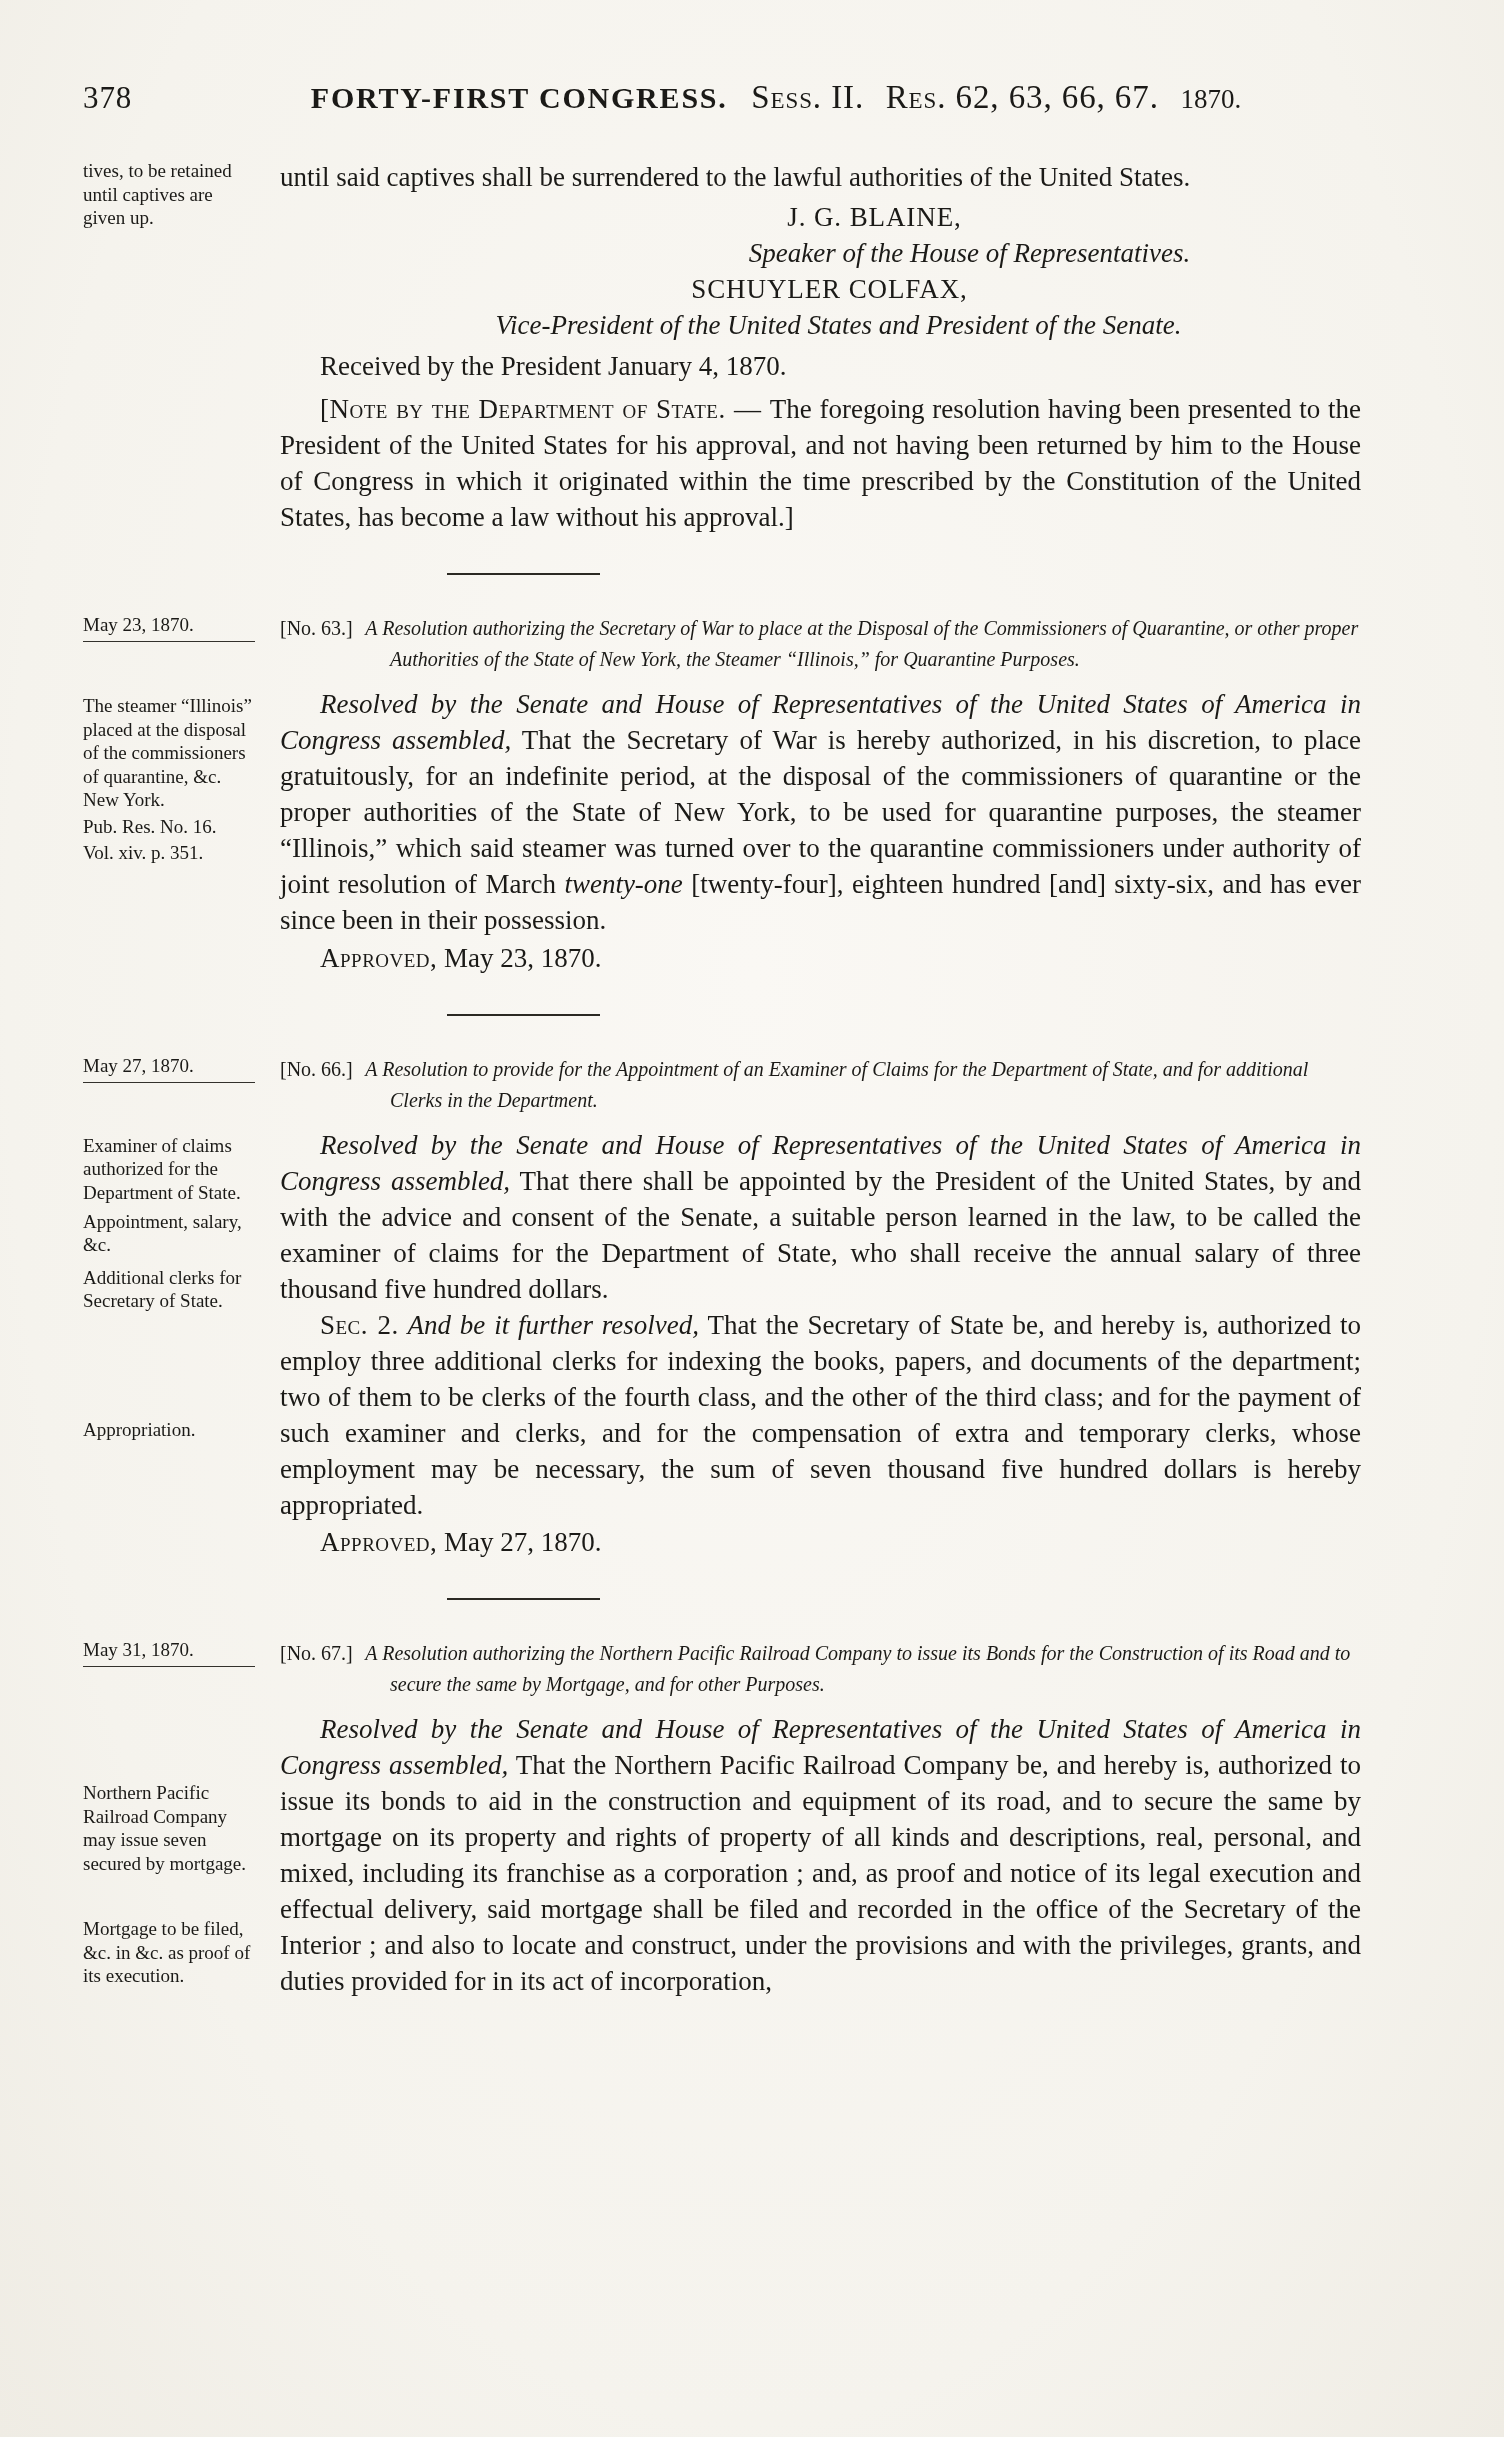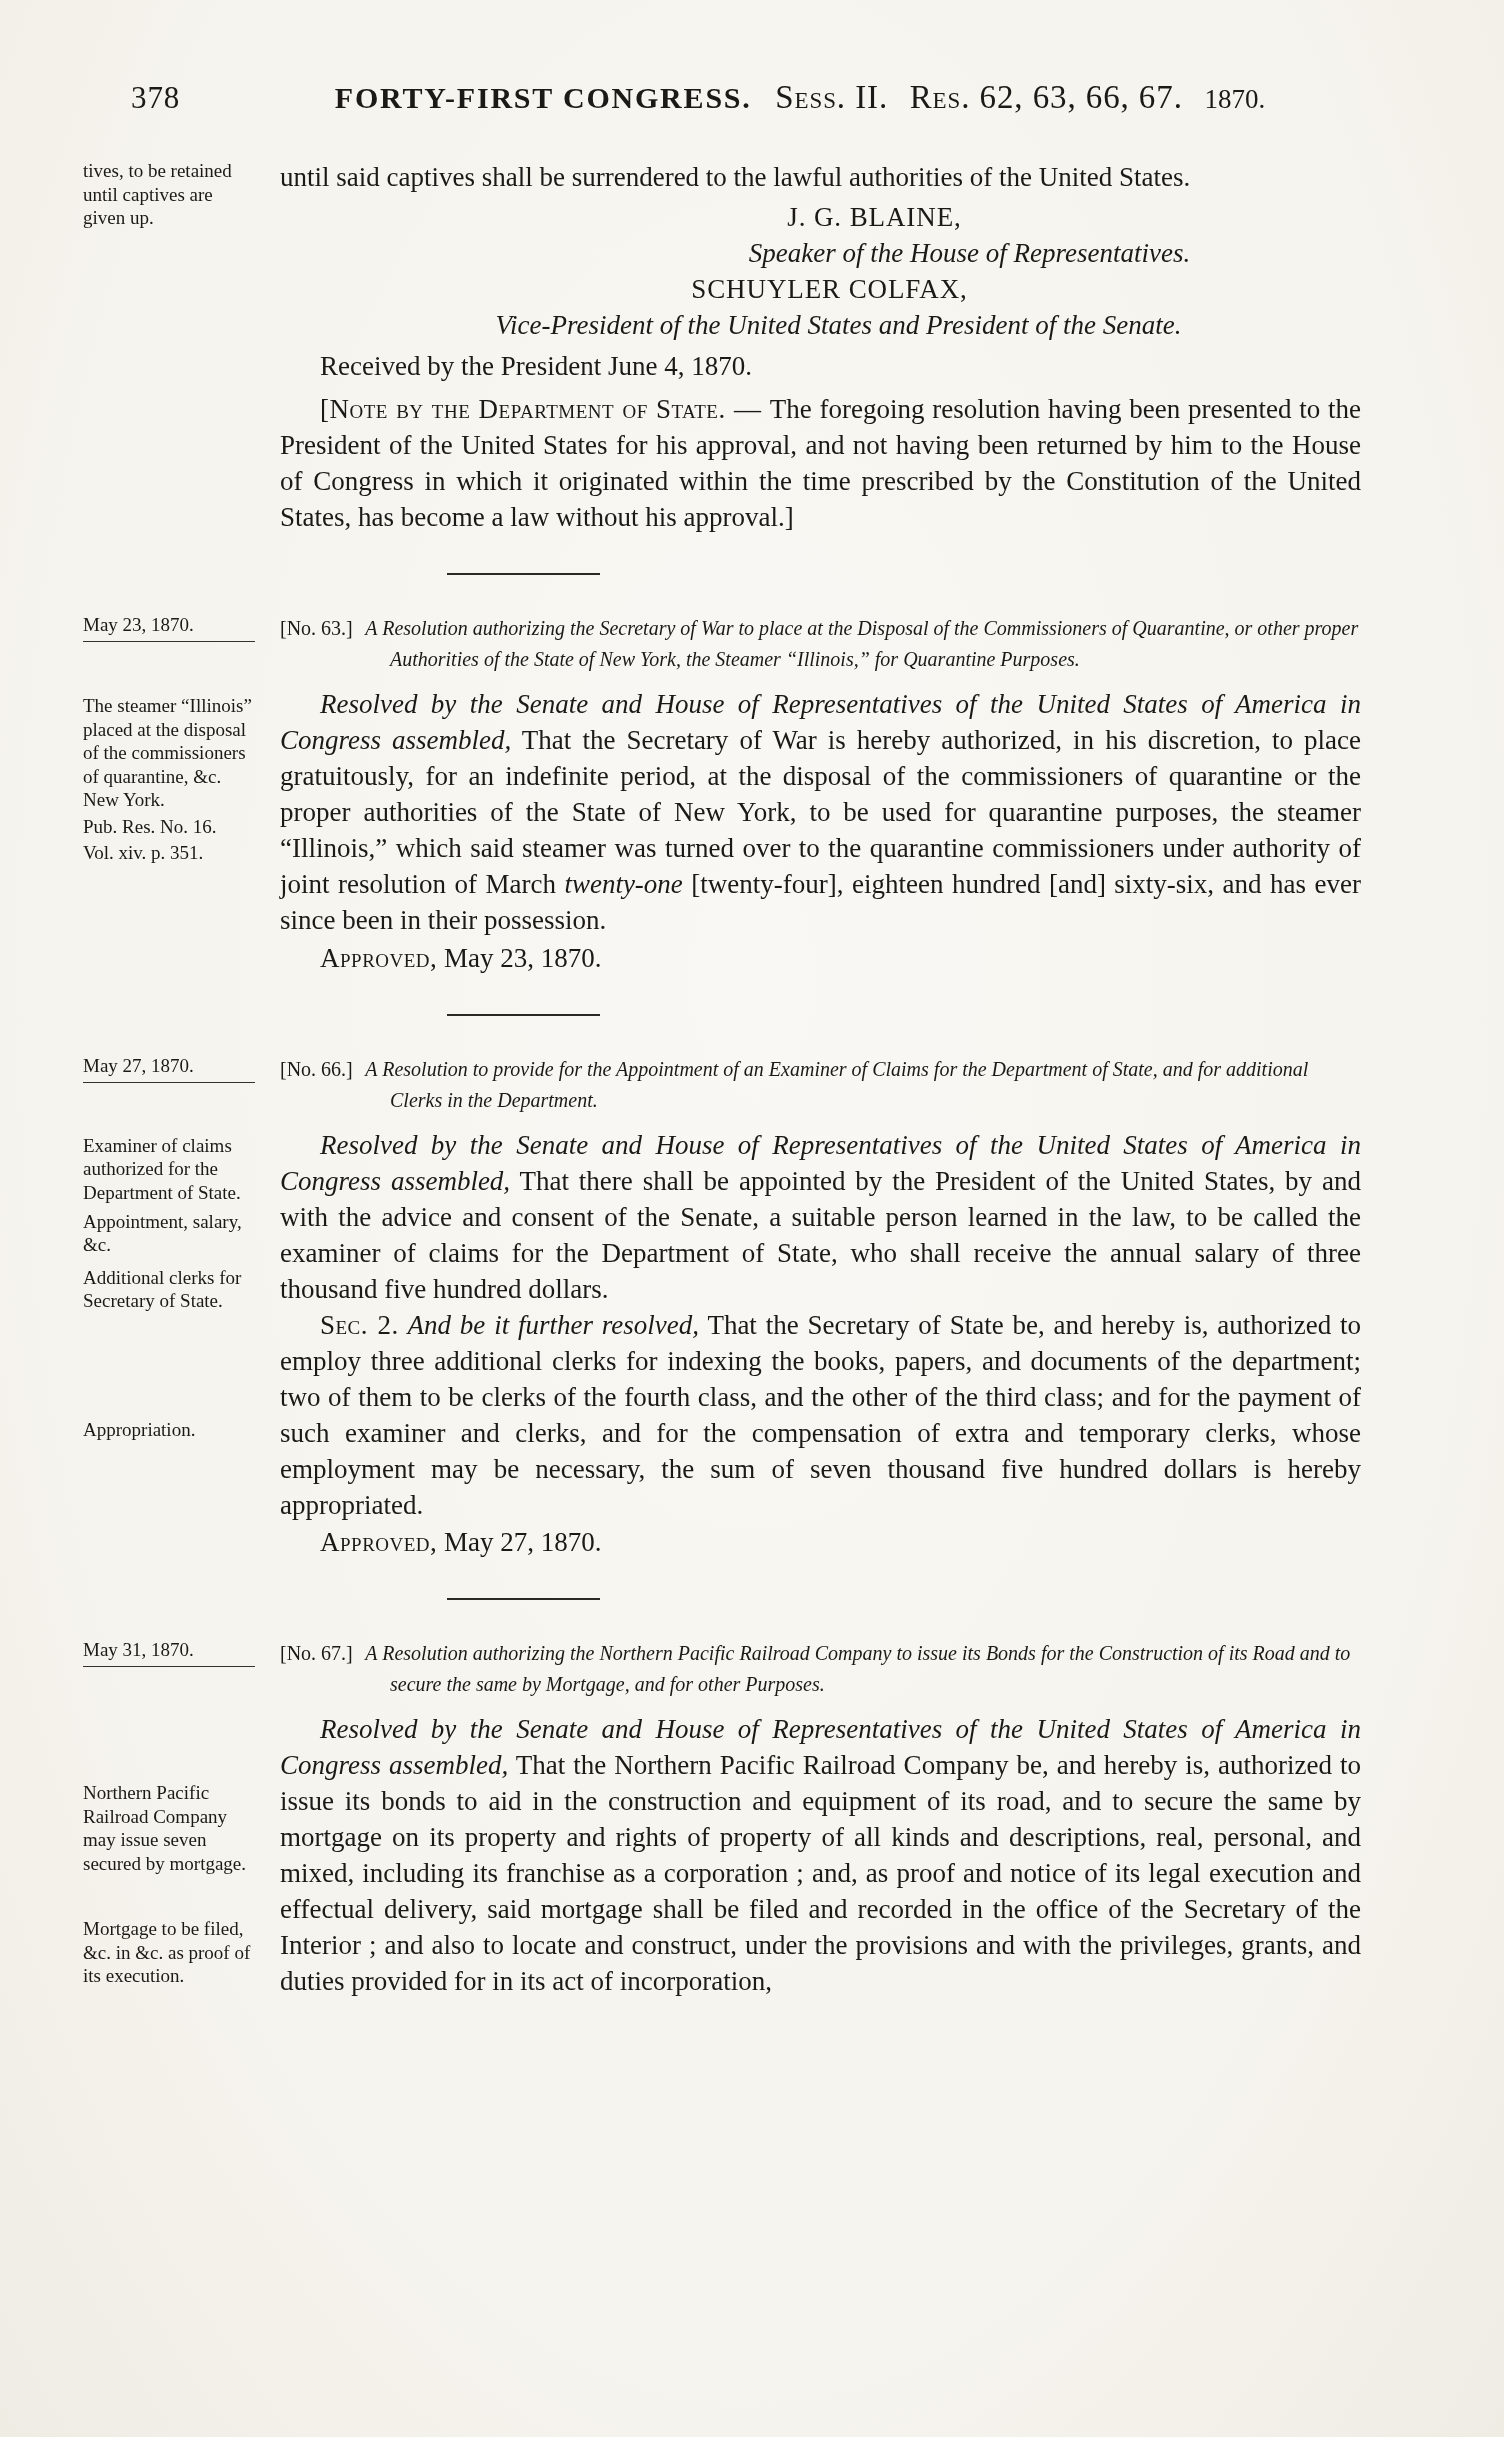--- a/index.html
+++ b/index.html
@@ -9,21 +9,21 @@
     width:1505px; height:2438px; overflow:hidden;
     margin:0 auto;
     background:#f7f5f0;
     background-image: radial-gradient(ellipse at 50% 40%, #faf8f4 0%, #f5f3ed 70%, #efece4 100%);
     color:#1b1a17;
     font-family:"Liberation Serif","DejaVu Serif",serif;
     padding:79px 144px 63px 83px;
   }
   
   .running-head { display:flex; align-items:baseline; margin-bottom:43px; }
-  .page-num { font-size:31px; letter-spacing:0.9px; width:108px;margin-left:48px; }
+  .page-num { font-size:31px; letter-spacing:0.9px; width:108px; }
   .head-center { flex:1; text-align:center; white-space:nowrap; }
   .head-title { font-size:30px; font-weight:700; letter-spacing:1.8px; margin-right:20px; }
   .head-sc { font-size:33px; font-variant:small-caps; margin-right:18px; letter-spacing:0.9px; }
   .head-year { font-size:27px; }
 
   
   .res { display:flex; align-items:flex-start; }
   .margin-col { flex:0 0 197px; width:197px; padding-right:25px; font-size:19px; line-height:23.5px; text-align:left; }
   .body-col { flex:1; font-size:27px; line-height:36px; text-align:justify; }
 
@@ -76,21 +76,21 @@
       <p class="mnote" style="margin-top:0;">tives, to be retained until captives are given up.</p>
     </aside>
     <div class="body-col">
       <p class="para no-indent">until said captives shall be surrendered to the lawful authorities of the United States.</p>
       <div class="sig-block">
         <p class="sig-name sig-blaine">J. G. BLAINE,</p>
         <p class="sig-title sig-blaine-title">Speaker of the House of Representatives.</p>
         <p class="sig-name sig-colfax">SCHUYLER COLFAX,</p>
         <p class="sig-title sig-colfax-title">Vice-President of the United States and President of the Senate.</p>
       </div>
-      <p class="para received">Received by the President June 4, 1870.</p>
+      <p class="para received">Received by the President January 4, 1870.</p>
       <p class="para"><span class="sc">[Note by the Department of State. — </span><span>The foregoing resolution having been presented to the President of the United States for his approval, and not having been returned by him to the House of Congress in which it originated within the time prescribed by the Constitution of the United States, has become a law without his approval.]</span></p>
     </div>
   </section>
 
   <div class="divider"></div>
 
   <section class="res">
     <aside class="margin-col">
       <p class="mdate">May 23, 1870.</p>
       <p class="mnote" style="margin-top:52px;">The steamer “Illinois” placed at the disposal of the commissioners of quarantine, &amp;c. New York.</p>

